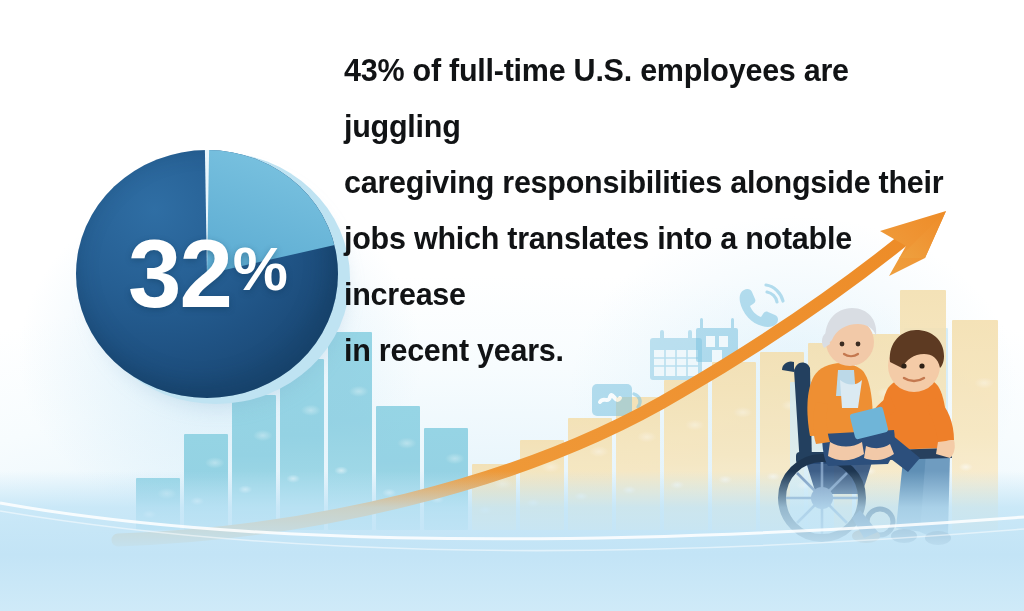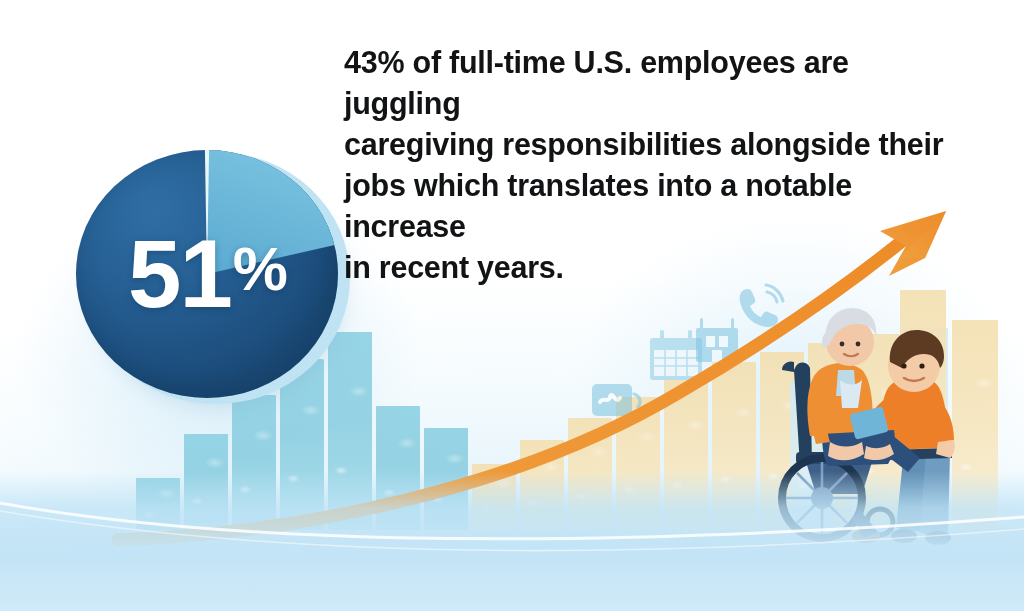--- a/index.html
+++ b/index.html
@@ -106,21 +106,21 @@
     user-select:none;
   }
   .pie-num{font-size:96px; line-height:1;}
   .pie-pct{font-size:62px; line-height:1; margin-left:2px; margin-top:-10px;}
 
   
   .headline{
     position:absolute;
     left:344px; top:42px; width:610px;
     font-size:30.5px;
-    line-height:41px;
+    line-height:56px;
     font-weight:700;
     color:#111315;
     letter-spacing:-0.25px;
     white-space:pre-line;
   }
 
   
   .arrow-svg{position:absolute; left:0; top:0; width:1024px; height:611px; overflow:visible;}
 
   
@@ -307,21 +307,21 @@
     <path d="M0 60 C 240 100, 560 116, 1024 78" stroke="#ffffff" stroke-width="1.6" fill="none" opacity=".5"></path>
   </svg>
 
   <div class="pie-wrap">
     <div class="pie-shadow"></div>
     <div class="pie-ring"></div>
     <div class="pie-main"></div>
     <div class="pie-wedge"></div>
     <div class="pie-sep"></div>
     <div class="pie-label">
-      <span class="pie-num">51</span>
+      <span class="pie-num">32</span>
       <span class="pie-pct">%</span>
     </div>
   </div>
 
   <div class="headline"> 43% of full-time U.S. employees are juggling
 caregiving responsibilities alongside their
 jobs which translates into a notable increase
 in recent years.</div>
 
 </div>

